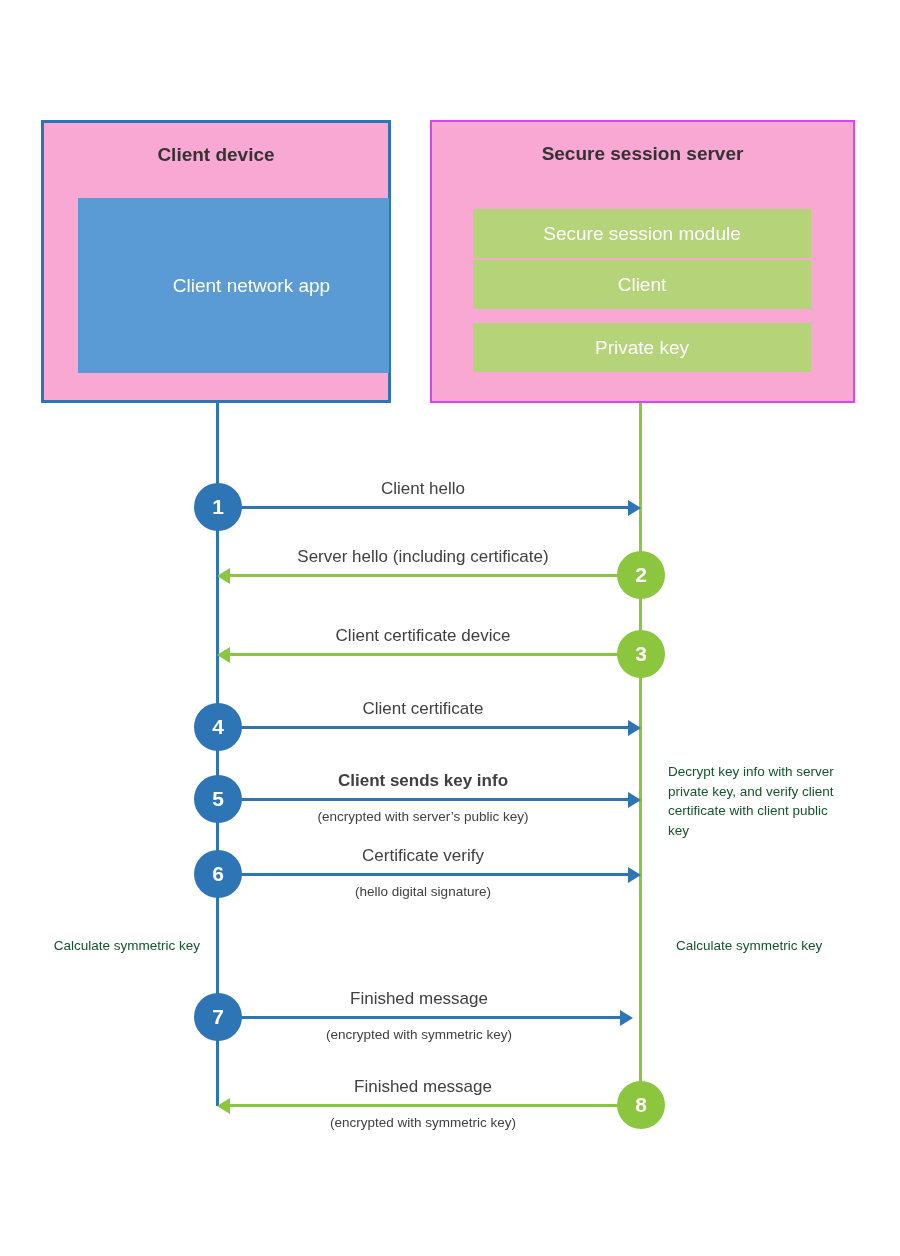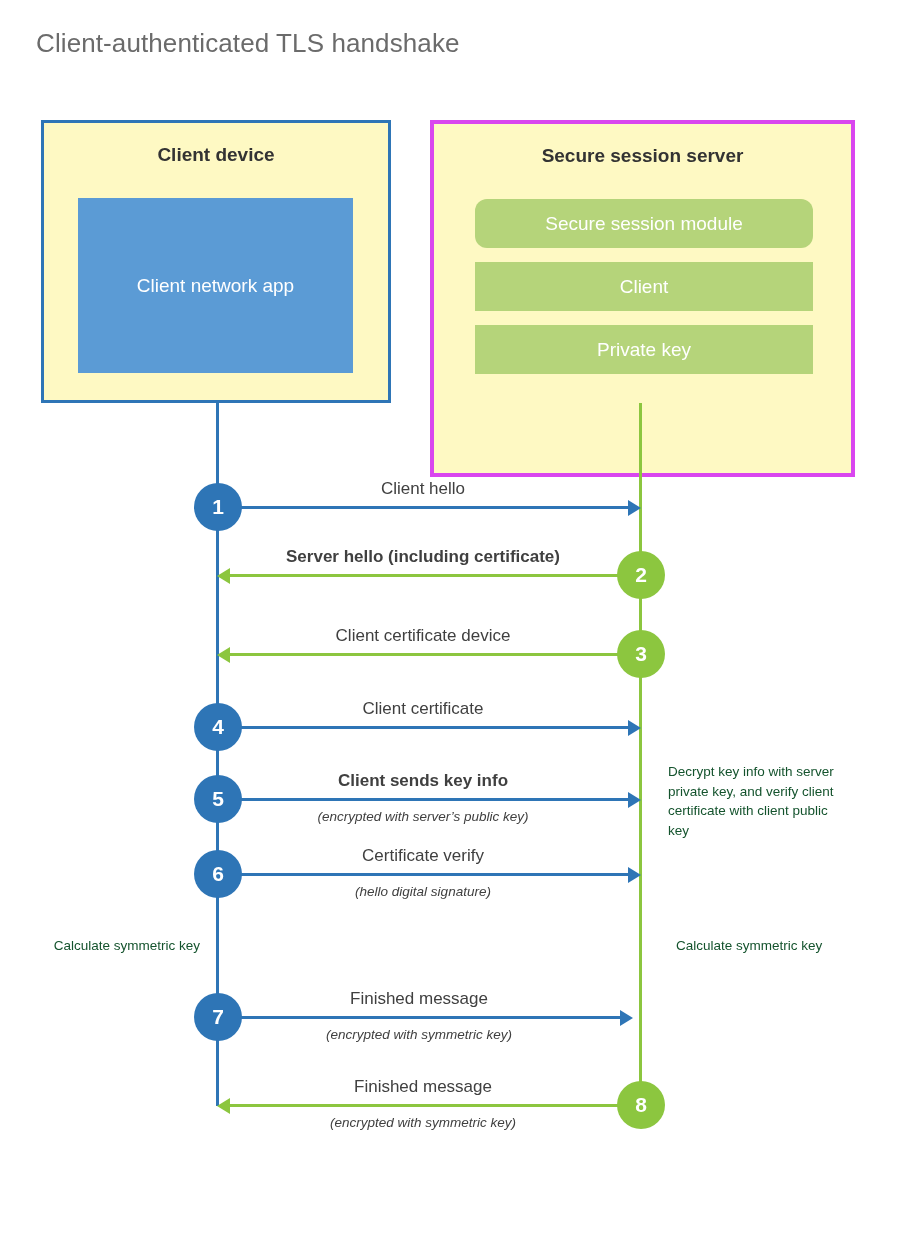--- a/index.html
+++ b/index.html
@@ -28,36 +28,36 @@
     font-size: 26px;
     font-weight: 300;
     color: #6b6b6b;
     letter-spacing: 0.1px;
     white-space: nowrap;
   }
 
   
   .actor-box {
     position: absolute;
-    background: #fef9c3;
+    background: #f9a8d4;
     box-sizing: border-box;
   }
   #client-box {
     left: 41px;
     top: 120px;
     width: 350px;
     height: 283px;
     border: 3px solid #2E75B6;
   }
   #server-box {
     left: 430px;
     top: 120px;
     width: 425px;
-    height: 357px;
-    border: 4px solid #d946ef;
+    height: 283px;
+    border: 2px solid #d946ef;
   }
   .actor-title {
     position: absolute;
     left: 0;
     right: 0;
     top: 21px;
     text-align: center;
     font-size: 19px;
     font-weight: bold;
     color: #333333;
@@ -67,20 +67,21 @@
   #client-app-rect {
     position: absolute;
     left: 34px;
     top: 75px;
     width: 275px;
     height: 175px;
     background: #5B9BD5;
     display: flex;
     align-items: center;
     justify-content: center;
+    padding-left: 36px;
   }
   #client-app-rect .app-label {
     color: #ffffff;
     font-size: 19px;
     font-weight: 400;
     line-height: 1.35;
     text-align: center;
   }
 
   
@@ -93,21 +94,21 @@
     display: flex;
     align-items: center;
     justify-content: center;
   }
   .server-bar .bar-label {
     color: #ffffff;
     font-size: 19px;
     font-weight: 400;
     text-align: center;
   }
-  #server-bar-0 { top: 75px; border-radius: 12px; }
+  #server-bar-0 { top: 87px; }
   #server-bar-1 { top: 138px; }
   #server-bar-2 { top: 201px; }
 
   
   .lifeline {
     position: absolute;
     width: 3px;
   }
   #client-lifeline {
     left: 216px;
@@ -178,21 +179,20 @@
     white-space: nowrap;
     bottom: 8px;
   }
   .msg-sublabel {
     position: absolute;
     text-align: center;
     font-size: 13.5px;
     color: #404040;
     white-space: nowrap;
     top: 10px;
-    font-style: italic;
   }
 
   
   .side-note {
     position: absolute;
     font-size: 13.5px;
     color: #14532d;
     line-height: 1.45;
   }
   #server-decrypt-note {
@@ -212,21 +212,20 @@
     top: 936px;
     width: 170px;
     text-align: left;
   }
 </style>
 </head>
 <body>
 
 <div id="canvas">
 
-  <div id="page-title">Client-authenticated TLS handshake</div>
 
   <div id="client-box" class="actor-box">
     <div class="actor-title">Client device</div>
     <div id="client-app-rect">
       <span class="app-label">Client network app</span>
     </div>
   </div>
 
   <div id="server-box" class="actor-box">
     <div class="actor-title">Secure session server</div>
@@ -247,21 +246,21 @@
   <div class="msg" style="left:0; top:507px;">
     <div class="msg-line blue" style="left:218px; width:410px;"></div>
     <div class="arrow-head right blue" style="left:628px;"></div>
     <div class="msg-label" style="left:218px; width:410px;">Client hello</div>
     <div class="step-circle blue" style="left:194px;">1</div>
   </div>
 
   <div class="msg" style="left:0; top:575px;">
     <div class="msg-line green" style="left:230px; width:398px;"></div>
     <div class="arrow-head left green" style="left:217px;"></div>
-    <div class="msg-label" style="left:218px; width:410px;font-weight:bold;">Server hello (including certificate)</div>
+    <div class="msg-label" style="left:218px; width:410px;">Server hello (including certificate)</div>
     <div class="step-circle green" style="left:617px;">2</div>
   </div>
 
   <div class="msg" style="left:0; top:654px;">
     <div class="msg-line green" style="left:230px; width:398px;"></div>
     <div class="arrow-head left green" style="left:217px;"></div>
     <div class="msg-label" style="left:218px; width:410px;">Client certificate device</div>
     <div class="step-circle green" style="left:617px;">3</div>
   </div>
 

